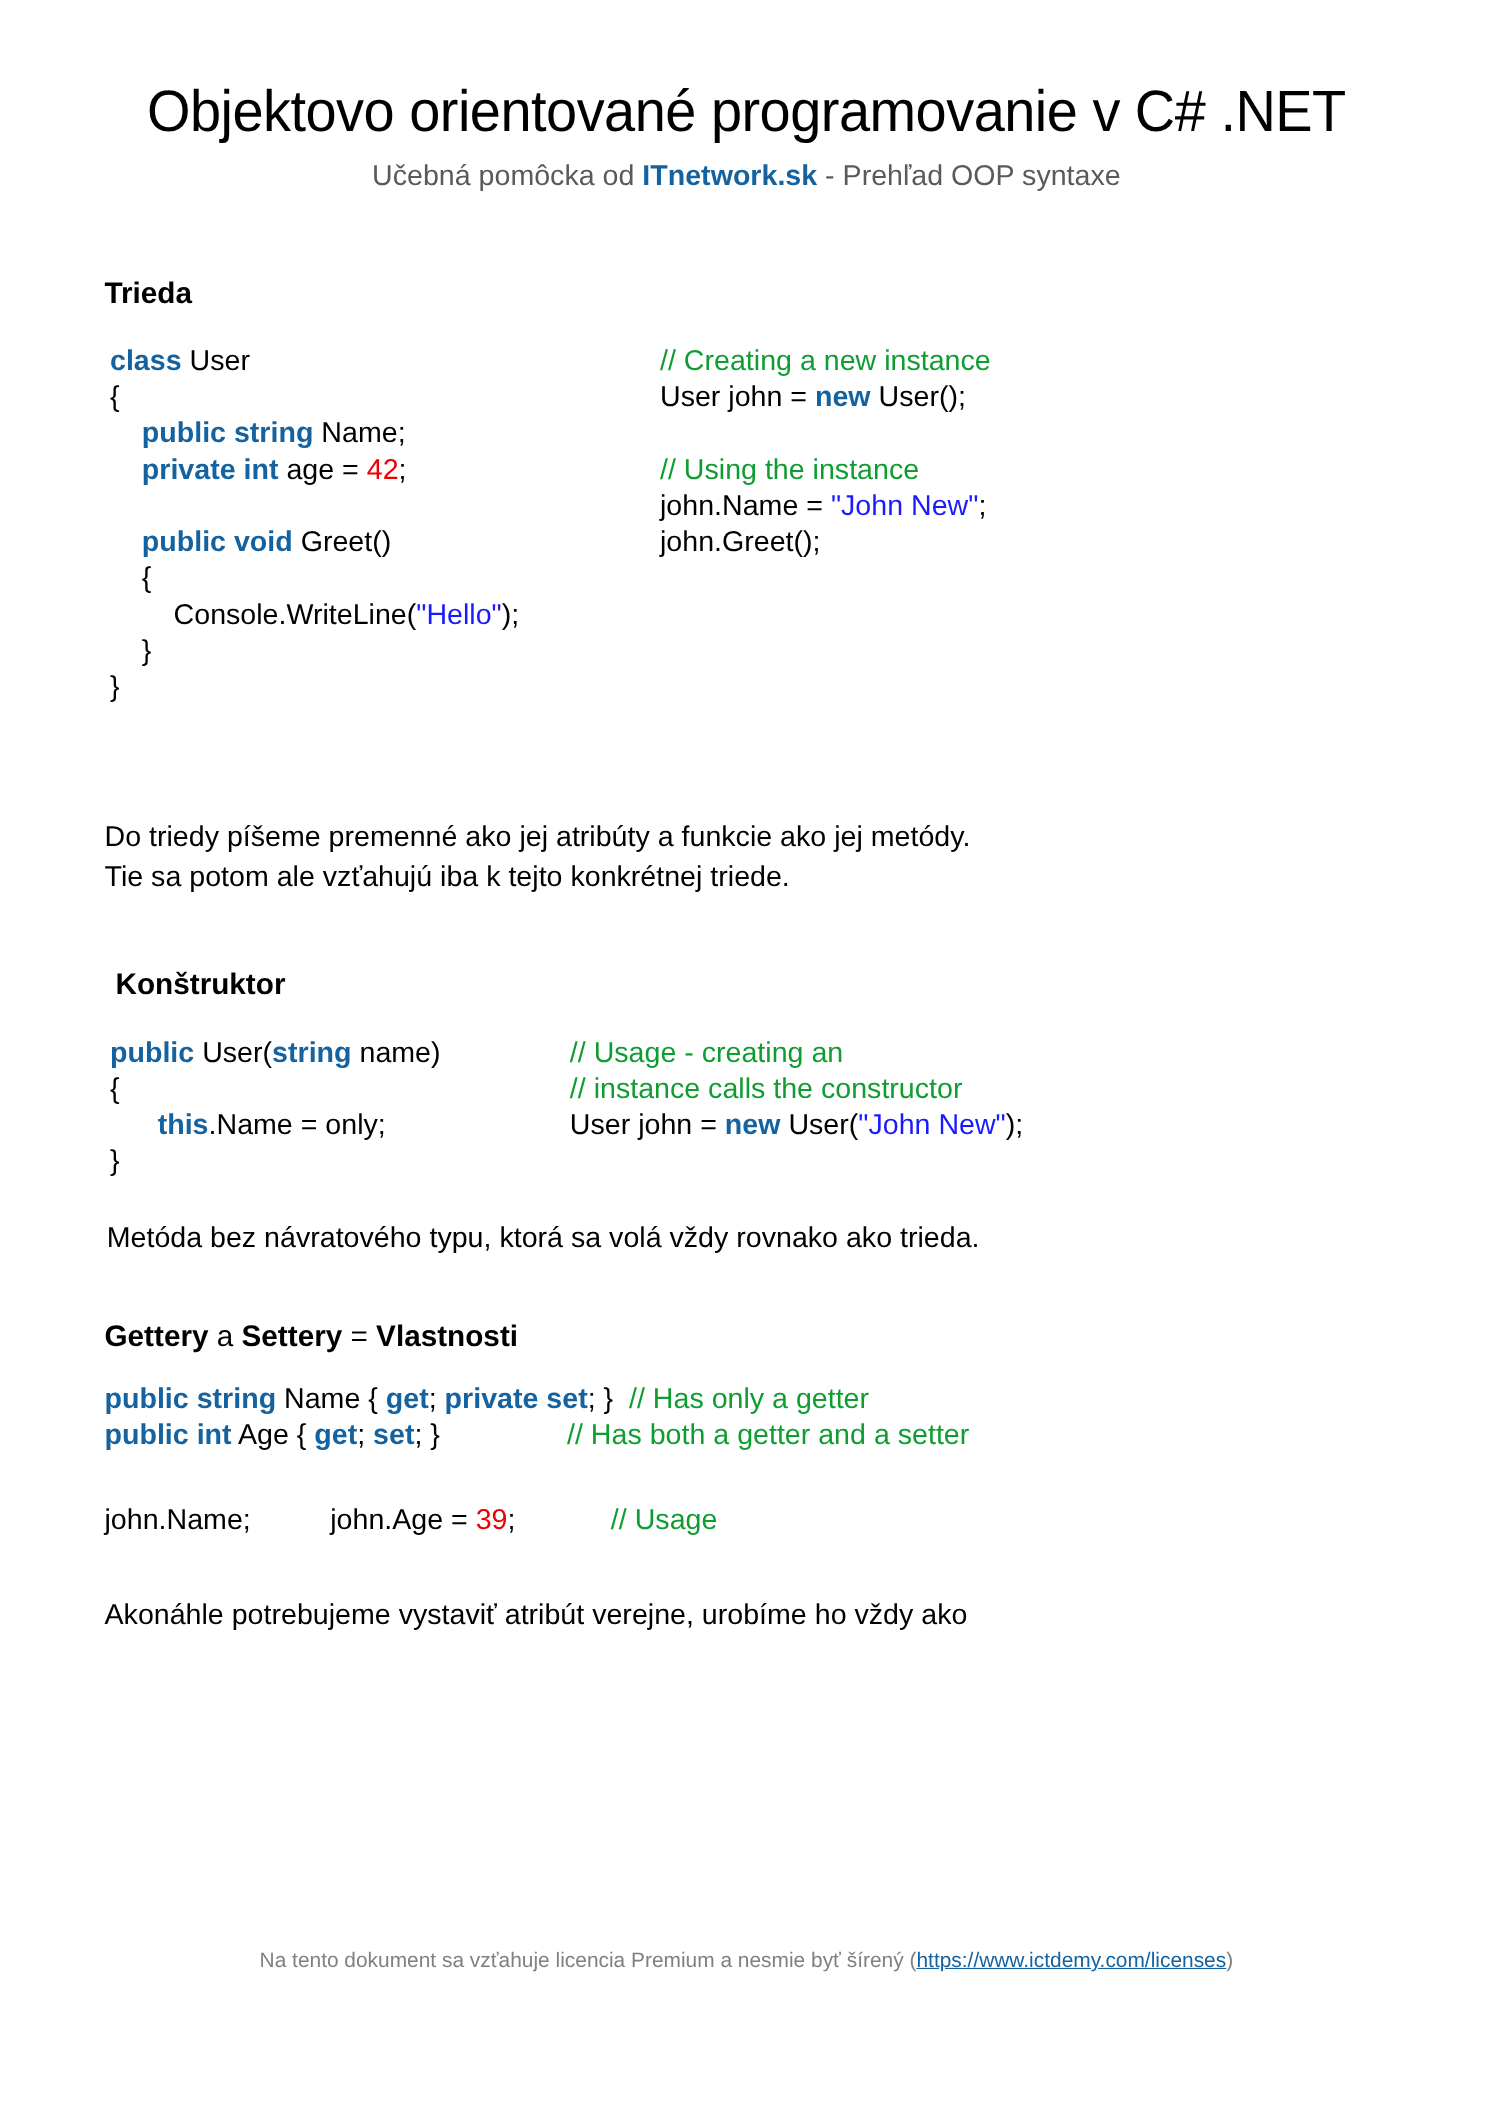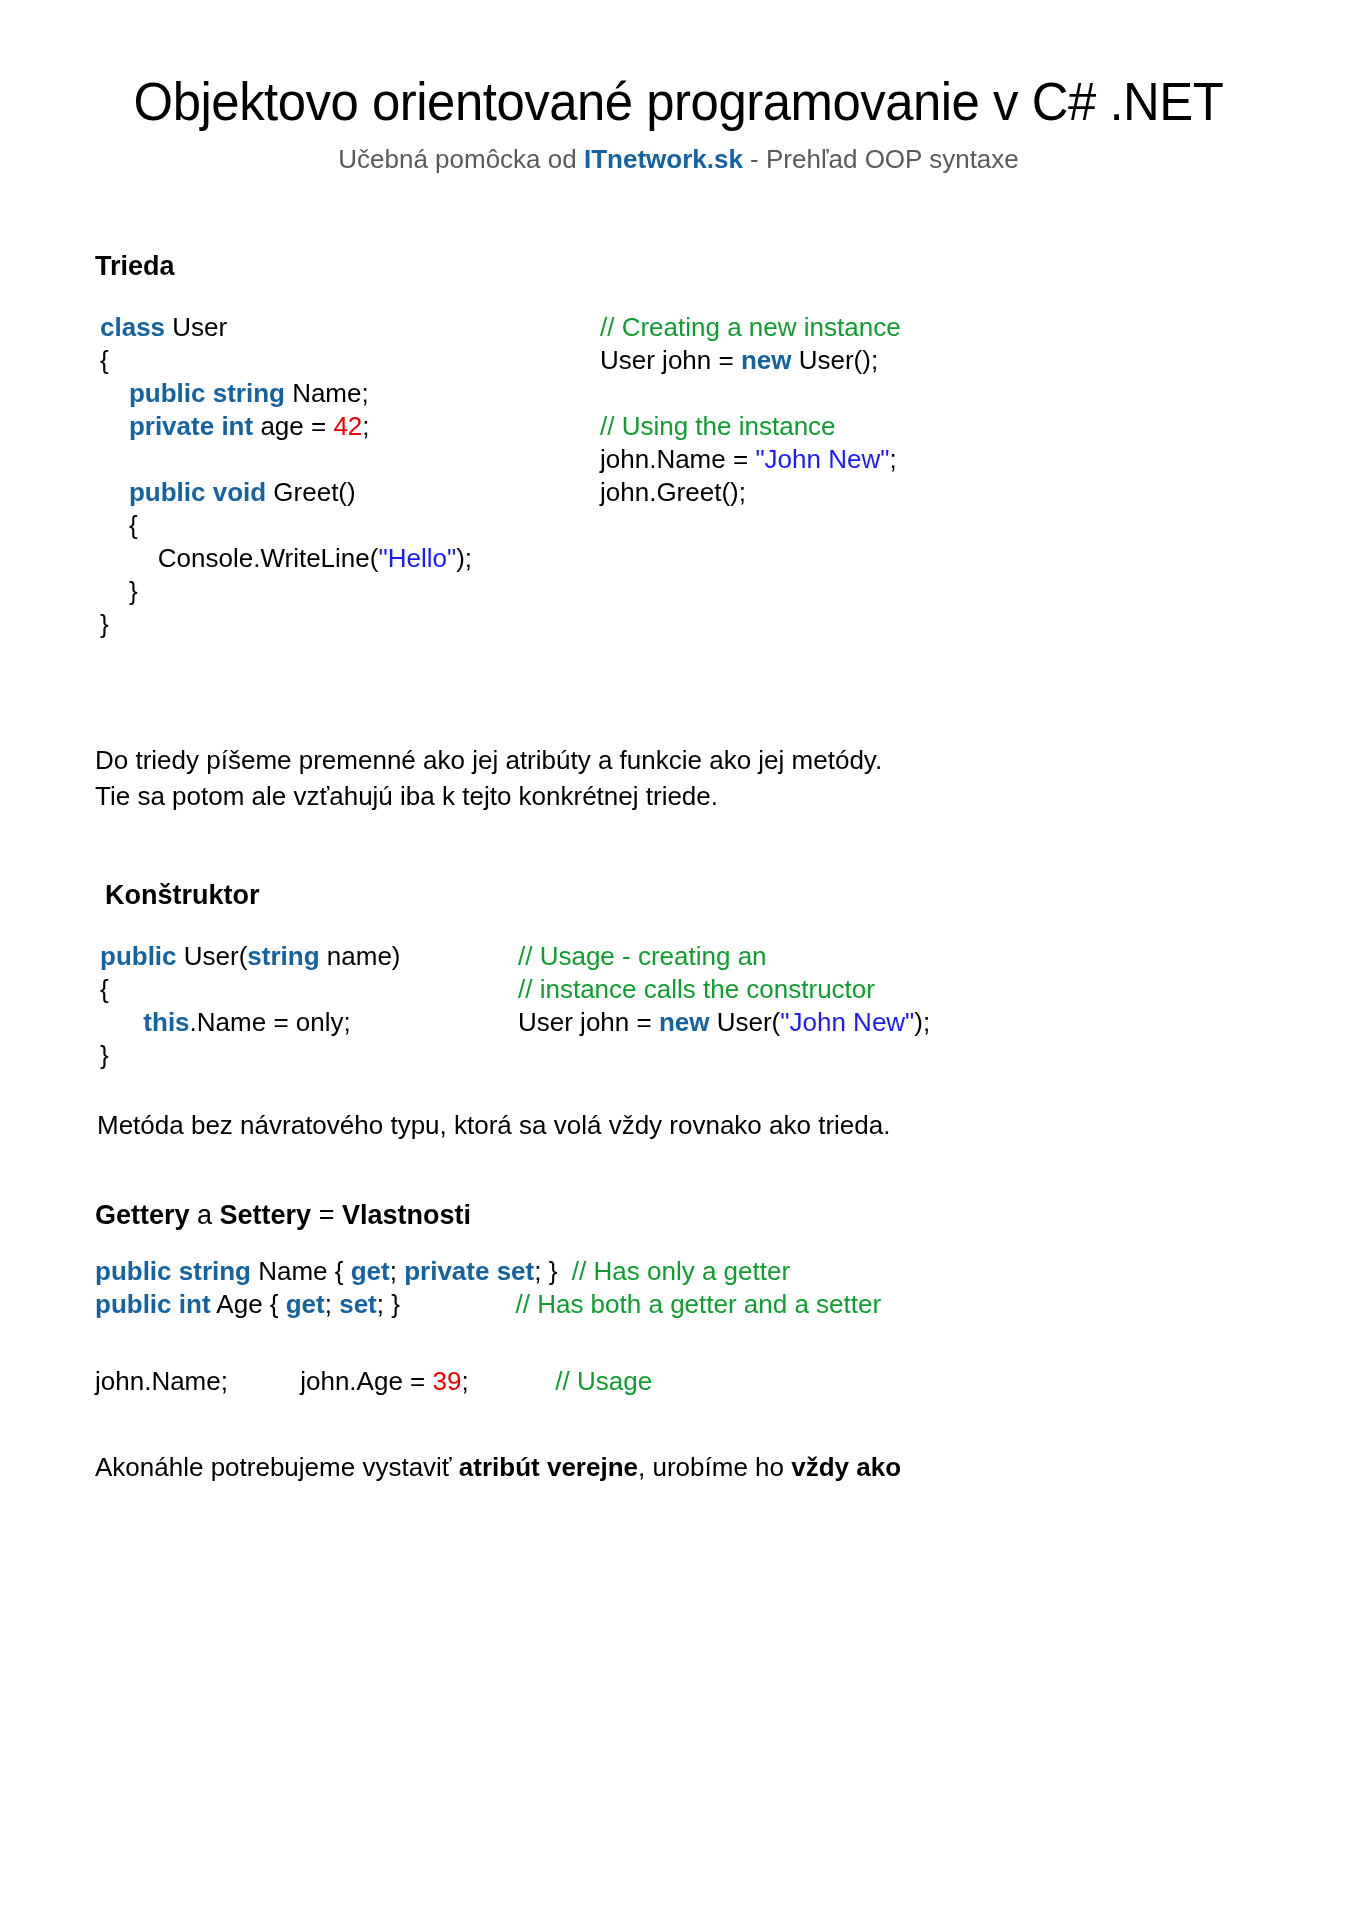--- a/index.html
+++ b/index.html
@@ -62,21 +62,21 @@
   .kw   { color: #1463a0; font-weight: bold; }
   .num  { color: #ee0000; }
   .str  { color: #1a1aff; }
   .cmt  { color: #0f9d31; }
 
   .prose {
     font-size: 26px;
     line-height: 1.38;
     color: #000;
   }
-  .prose b { font-weight: bold; }
+  .prose b { font-weight: normal; }
 
   
   .footer {
     position: absolute;
     left: 0; right: 0;
     top: 1772px;
     text-align: center;
     font-size: 19px;
     color: #808080;
   }
@@ -136,14 +136,17 @@
   </div>
 
   <div class="b-get-code code"><div><span class="kw">public string</span><span> Name { </span><span class="kw">get</span><span>; </span><span class="kw">private set</span><span>; }  </span><span class="cmt">// Has only a getter</span></div><div><span class="kw">public int</span><span> Age { </span><span class="kw">get</span><span>; </span><span class="kw">set</span><span>; }                </span><span class="cmt">// Has both a getter and a setter</span></div></div>
 
   <div class="b-get-usage code"><div><span>john.Name;          john.Age = </span><span class="num">39</span><span>;            </span><span class="cmt">// Usage</span></div></div>
 
   <div class="b-get-p prose">
       <div><span>Akonáhle potrebujeme vystaviť </span><b>atribút verejne</b><span>, urobíme ho </span><b>vždy ako</b></div>
     </div>
 
+  <div class="footer">
+    <span>Na tento dokument sa vzťahuje licencia Premium a nesmie byť šírený (</span><a href="#">https://www.ictdemy.com/licenses</a><span>)</span>
+  </div>
 
 </div>
 
 </body></html>

